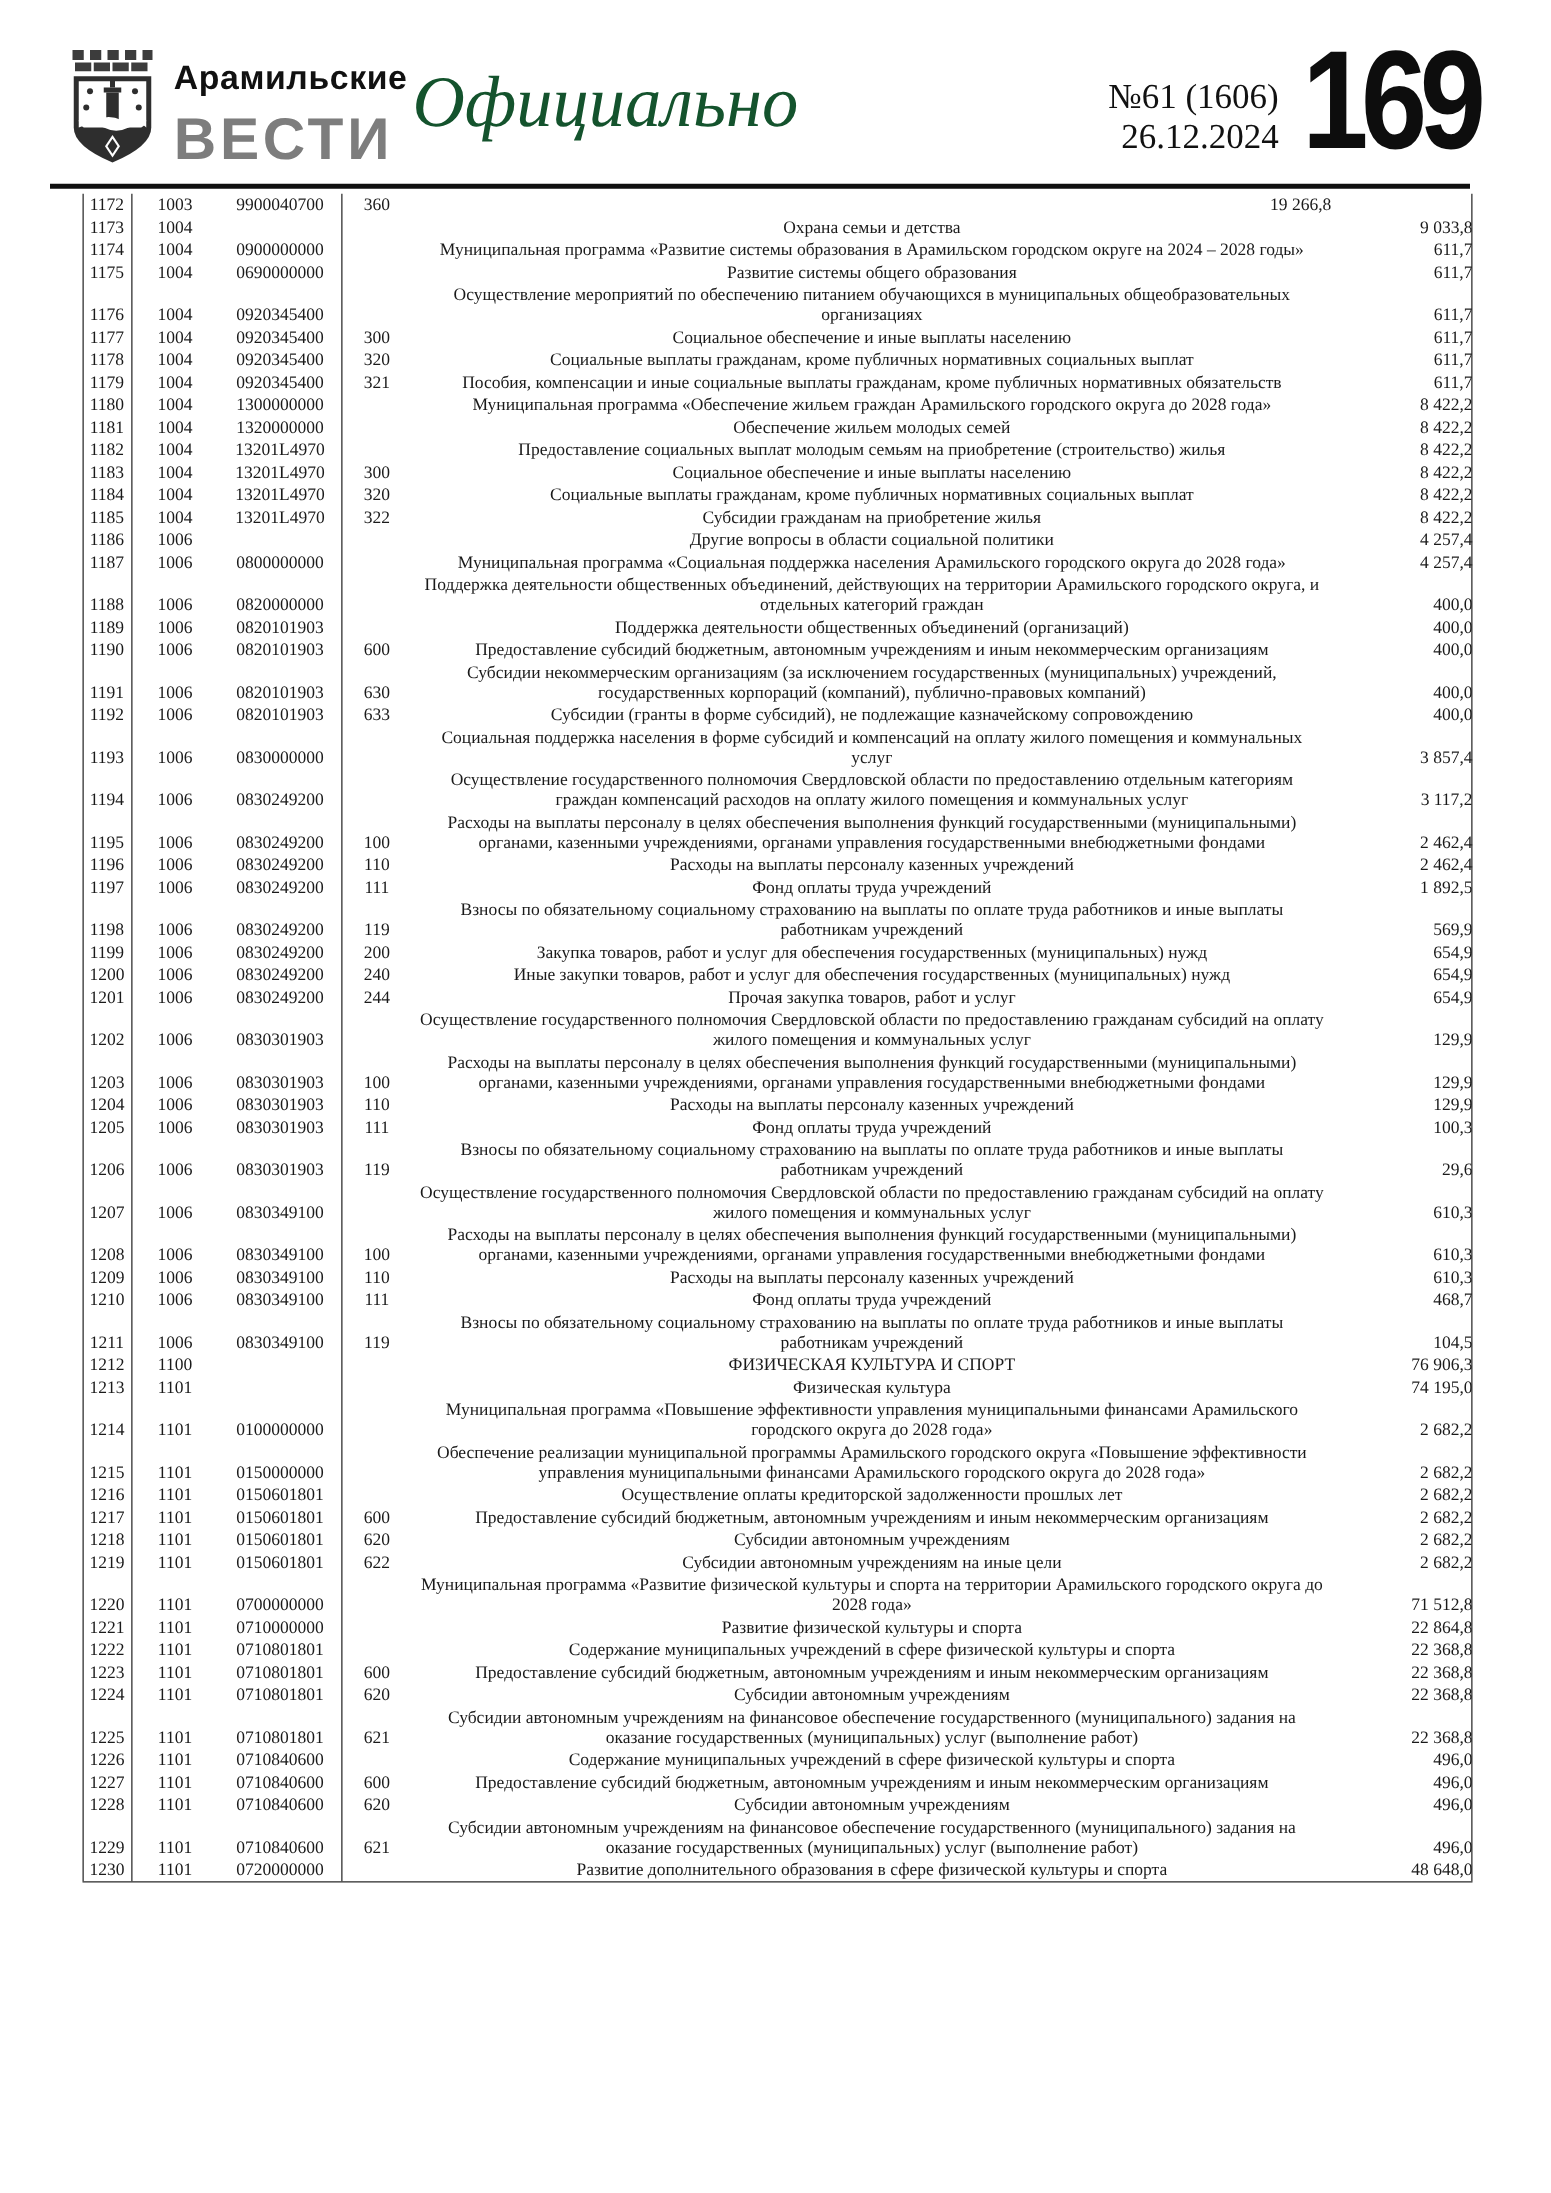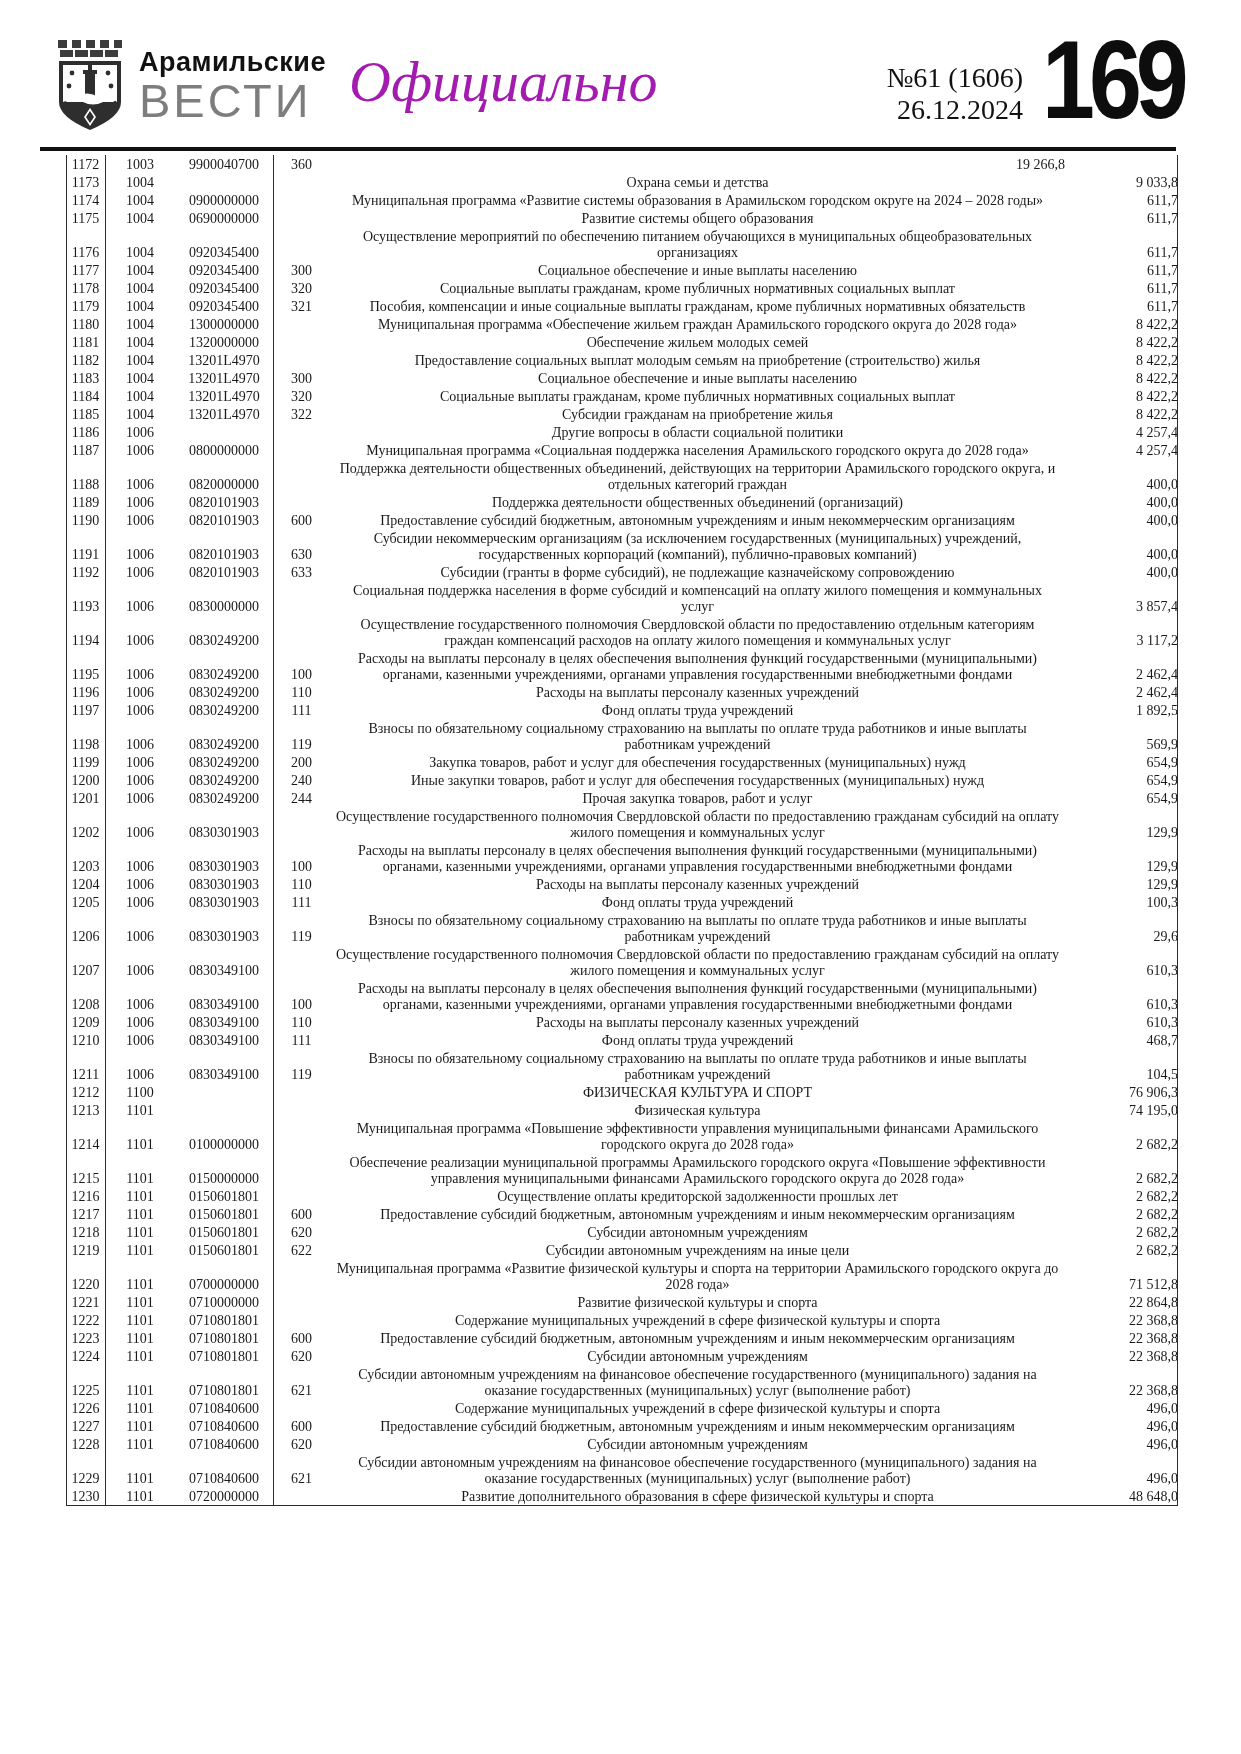--- a/index.html
+++ b/index.html
@@ -9,24 +9,24 @@
     background:#ffffff;
     margin:0 auto;
     font-family:"Liberation Serif", serif;
     color:#1a1a1a;
     overflow:hidden;
   }
   
   .logo{position:absolute;left:55px;top:40px;width:70px;height:92px;}
   .masthead-text{position:absolute;left:139px;top:48px;width:230px;font-family:"Liberation Sans",sans-serif;}
   .masthead-top{font-weight:bold;font-size:27px;letter-spacing:.5px;color:#111;line-height:28px;}
-  .masthead-bottom{font-weight:normal;font-size:47px;letter-spacing:3px;color:#7d7d7d;line-height:46px;margin-top:2px;}
+  .masthead-bottom{font-weight:bold;font-size:47px;letter-spacing:3px;color:#7d7d7d;line-height:46px;margin-top:12px;}
   .section-title{
-    position:absolute;left:349px;top:50px;
-    font-style:italic;font-size:58px;line-height:64px;color:#a21caf;
+    position:absolute;left:330px;top:50px;
+    font-style:italic;font-size:58px;line-height:64px;color:#14532d;
     font-family:"Liberation Serif",serif;
   }
   .issue-block{
     position:absolute;right:218px;top:62px;width:220px;
     text-align:right;font-size:28px;line-height:32px;color:#111;
   }
   .page-number{
     position:absolute;right:58px;top:28px;
     font-family:"Liberation Sans",sans-serif;
     font-weight:bold;font-size:112px;line-height:104px;

